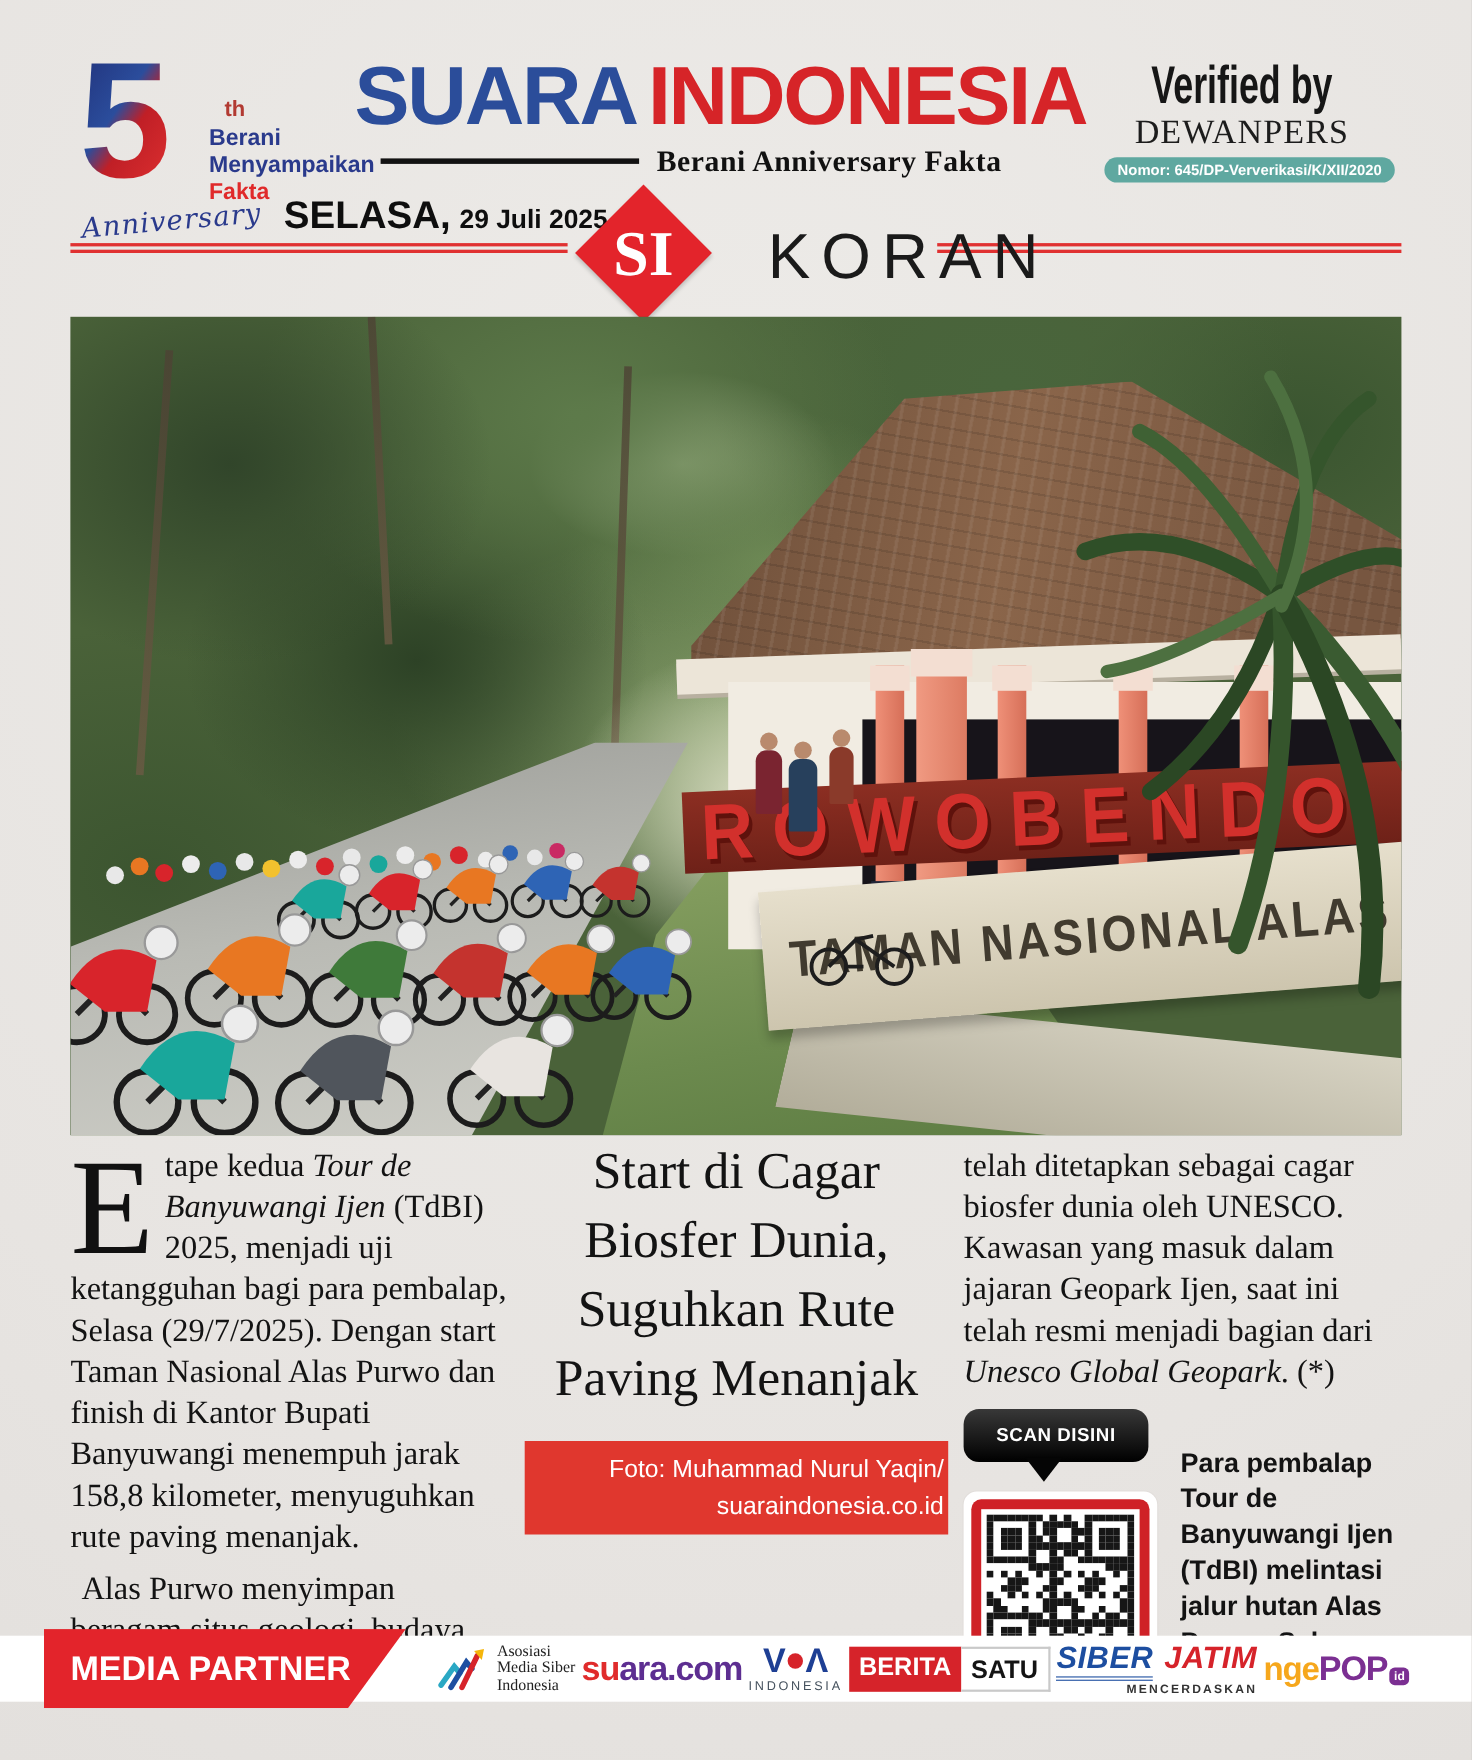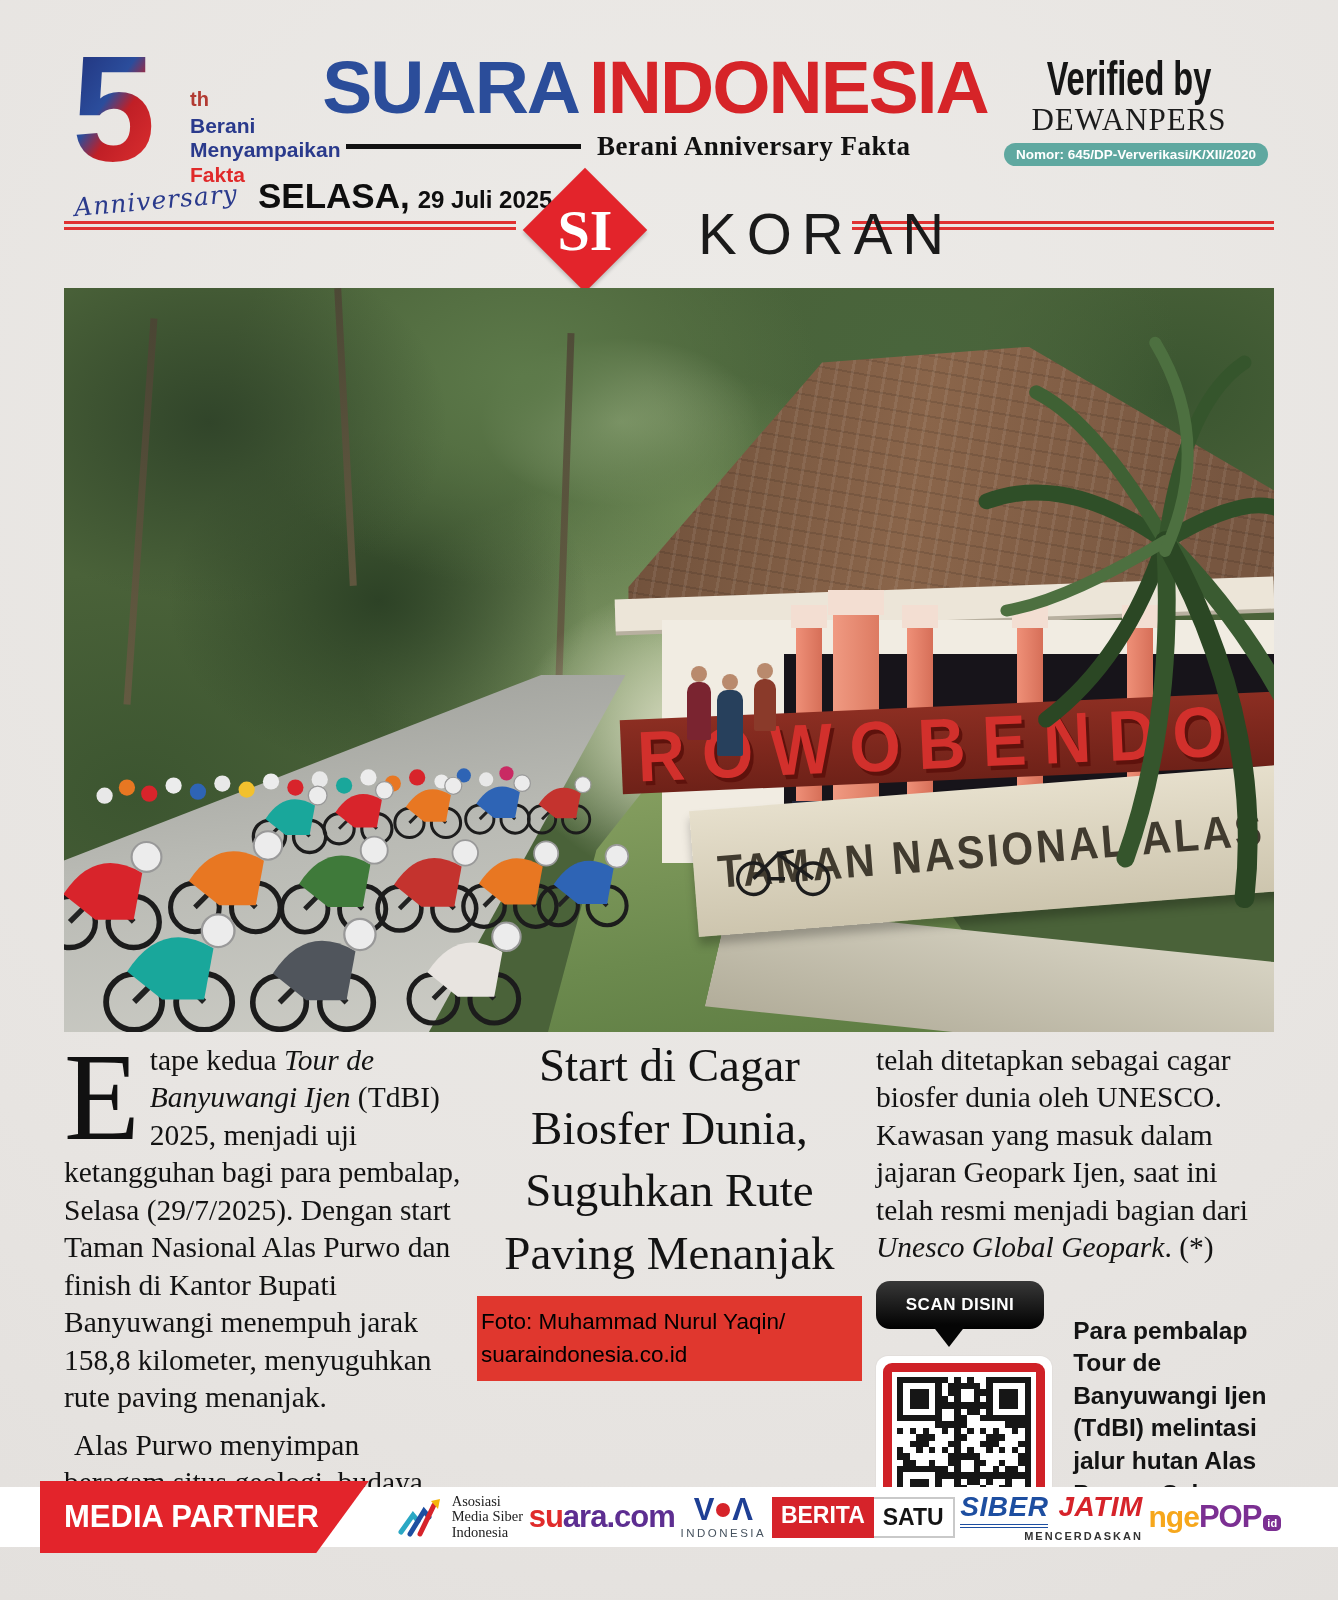--- a/index.html
+++ b/index.html
@@ -5,21 +5,21 @@
   html,body{margin:0;padding:0;background:#cfcdca;}
   #page{position:relative;width:1338px;height:1600px;margin:0 auto;overflow:hidden;
         background:radial-gradient(circle at 50% 28%,#edebe8 0%,#e7e4e1 70%,#e3e0dd 100%);
         font-family:"Liberation Sans",sans-serif;color:#141414;}
 
   
   .anniv{position:absolute;left:72px;top:48px;width:230px;height:180px;}
   .anniv .five{position:absolute;left:0;top:-6px;font-size:150px;line-height:.9;font-weight:900;
      background:linear-gradient(125deg,#203079 0%,#2b4d9c 42%,#c01f26 58%,#e03131 100%);
      -webkit-background-clip:text;background-clip:text;color:transparent;}
-  .anniv .th{position:absolute;left:118px;top:40px;font-size:20px;font-weight:700;color:#b23a32;}
+  .anniv .th{position:absolute;left:132px;top:40px;font-size:20px;font-weight:700;color:#b23a32;}
   .anniv-lines{position:absolute;left:118px;top:66px;font-size:21px;font-weight:700;line-height:1.16;color:#2a3a8c;}
   .anniv-lines .fakta{color:#e02a2a;}
   .anniv .script{position:absolute;left:2px;top:138px;font-family:"DejaVu Serif",serif;font-style:italic;
      font-size:25px;color:#2a3a8c;transform:rotate(-5deg);letter-spacing:1px;}
 
   .masthead{position:absolute;left:300px;top:50px;width:710px;text-align:center;}
   .masthead-words{font-size:75px;font-weight:900;letter-spacing:-2px;line-height:1;white-space:nowrap;}
   .m-blue{color:#2b4d9a;}
   .m-red{color:#d62428;margin-left:10px;}
   .masthead-tag{display:flex;align-items:center;margin-top:6px;padding-left:46px;}
@@ -110,21 +110,21 @@
 
   
   .article{position:absolute;left:64px;top:1042px;width:1210px;display:flex;gap:10px;}
   .col1{width:404px;}
   .col2{width:390px;padding:0 4px;}
   .col3{width:398px;}
   .body-text{font-family:"Liberation Serif",serif;font-size:29.5px;line-height:1.27;color:#131313;margin:0;}
   .body-text + .body-text{margin-top:10px;text-indent:10px;}
   .dropcap{float:left;font-family:"Liberation Serif",serif;font-size:124px;line-height:.78;padding:8px 10px 0 0;color:#111;}
   .standfirst{font-family:"Liberation Serif",serif;font-size:47px;line-height:1.33;text-align:center;color:#131313;margin-top:-8px;}
-  .credit{margin-top:12px;background:#e0372e;color:#000000;text-align:left;font-size:22.5px;line-height:1.45;padding:10px 4px;}
+  .credit{margin-top:26px;background:#e0372e;color:#ffffff;text-align:right;font-size:22.5px;line-height:1.45;padding:10px 4px;}
 
   .qr-row{display:flex;gap:16px;margin-top:14px;}
   .qr-left{width:184px;display:flex;flex-direction:column;align-items:flex-start;}
   .bubble{width:168px;height:48px;background:linear-gradient(#383838,#000);color:#fff;border-radius:14px;
      display:flex;align-items:center;justify-content:center;font-size:17px;font-weight:700;letter-spacing:.5px;}
   .bubble-tri{width:0;height:0;border:17px solid transparent;border-top:22px solid #050505;margin:-4px 0 0 56px;}
   .qr-card{width:162px;height:162px;background:#fff;border-radius:12px;padding:7px;margin-top:-8px;
      box-shadow:0 0 0 1px #e2dedb;}
   .qr-red{width:100%;height:100%;background:#cf2127;border-radius:9px;padding:9px;box-sizing:border-box;}
   .qr-grid{width:100%;height:100%;background:#fff;display:grid;grid-template-columns:repeat(21,1fr);

